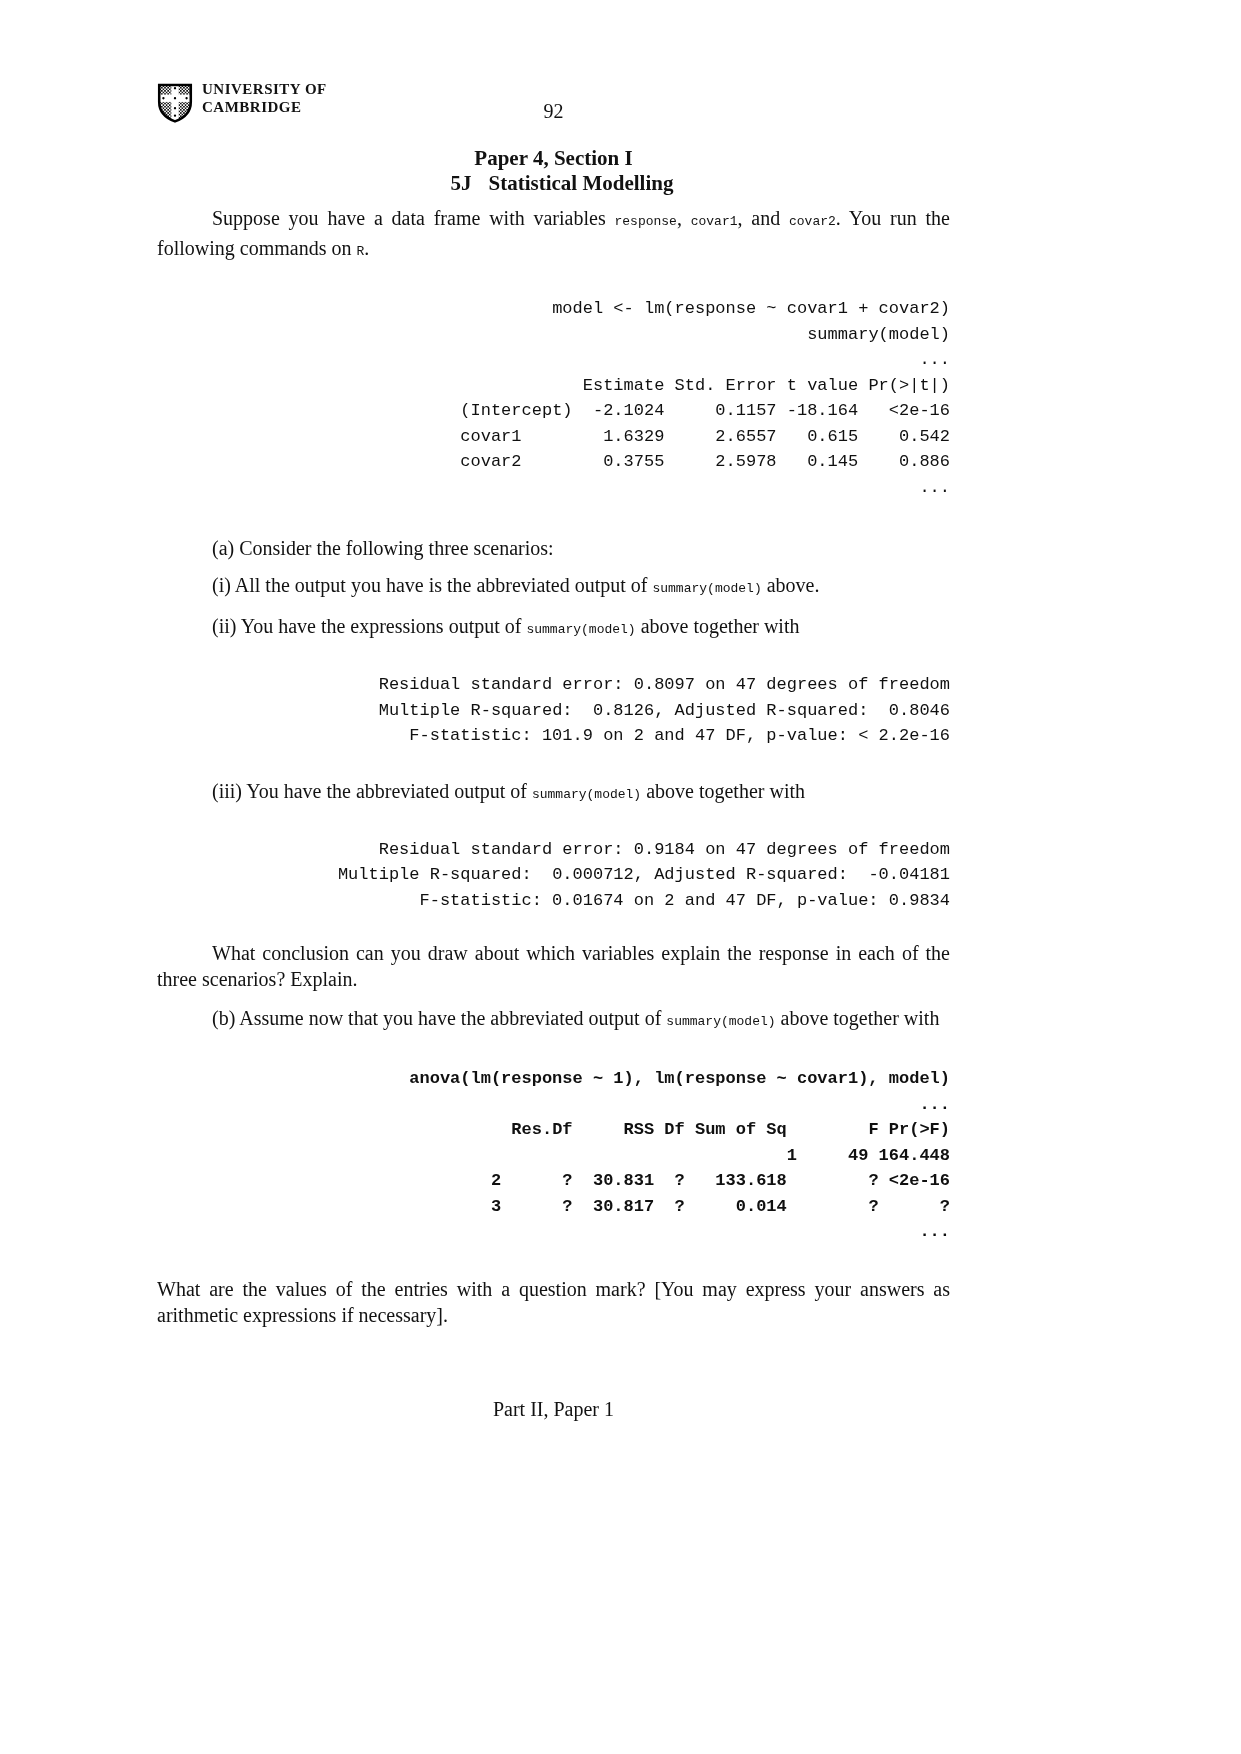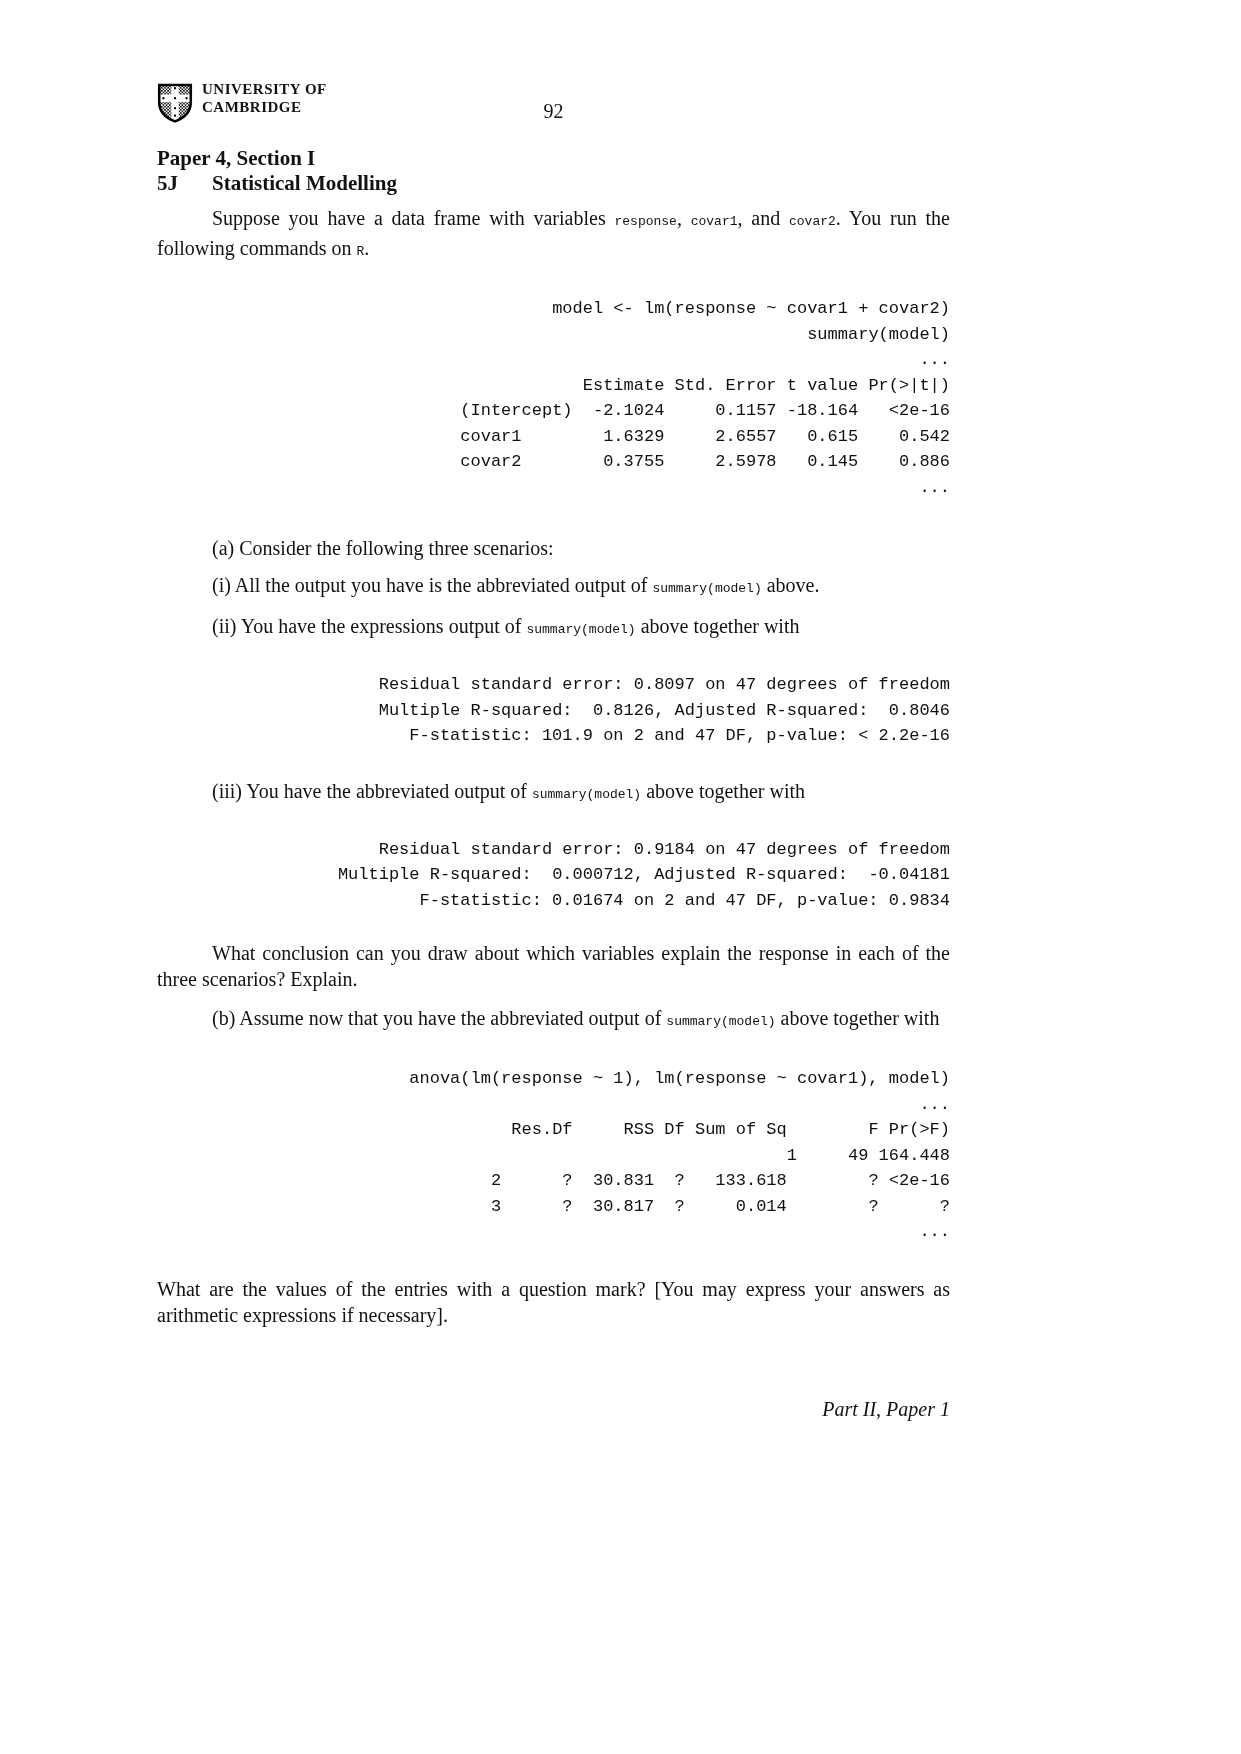--- a/index.html
+++ b/index.html
@@ -15,21 +15,21 @@
   
   .header { position:relative; margin-top:82px; height:44px; }
   .brand { display:flex; align-items:flex-start; gap:9px; }
   .crest { flex:0 0 auto; margin-top:1px; }
   .orgname { line-height:1; }
   .org-line1 { font-size:15px; font-weight:bold; letter-spacing:0.5px; }
   .org-line2 { font-size:15px; font-weight:bold; letter-spacing:0.5px; margin-top:3px; }
   .page-number { position:absolute; left:0; width:100%; text-align:center; top:18px; font-size:20px; }
 
   
-  .heading { margin-top:20px; }
+  .heading { margin-top:20px;text-align:center; }
   .paper-line { font-size:21px; font-weight:bold; }
   .course-line { font-size:21px; font-weight:bold; }
   .course-code { display:inline-block; width:55px; }
 
   
   .para {
     font-size:20px; line-height:26px; text-align:justify;
     text-indent:55px;
   }
   .para.no-indent { text-indent:0; }
@@ -43,27 +43,27 @@
     font-size:17px; line-height:25.5px; color:#101010;
     white-space:pre; text-align:right;
   }
   .code-1 { margin-top:31px; }
   .part-a-intro { margin-top:35px; }
   .code-2 { margin-top:29px; }
   .item-iii { margin-top:29px; }
   .code-3 { margin-top:29px; }
   .conclusion { margin-top:27px; }
   .part-b-intro { margin-top:13px; }
-  .code-4 { margin-top:31px; }
+  .code-4 { margin-top:31px;font-weight:bold; }
   .final-question { margin-top:31px; }
 
   
   .footer {
     position:absolute; top:1398px; left:157px; width:793px;
-    text-align:right; font-style:italic; font-size:20px;
+    text-align:center; font-size:20px;
   }
 </style>
 </head>
 <body>
 
 <div class="page">
   <div class="content">
 
     <div class="header">
       <div class="brand">

